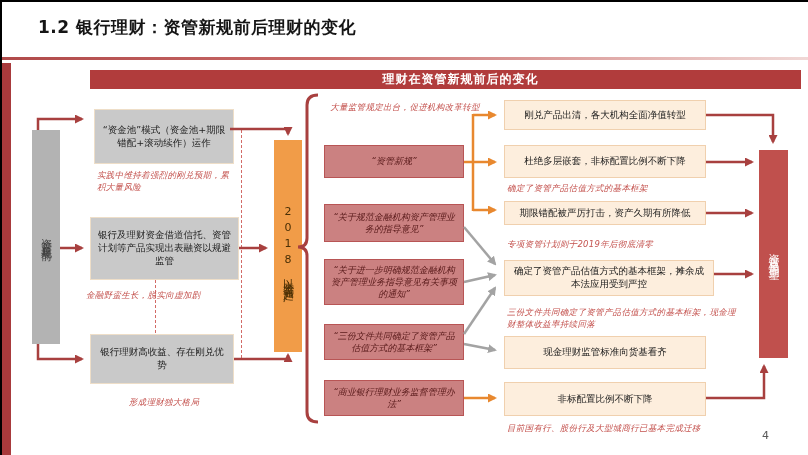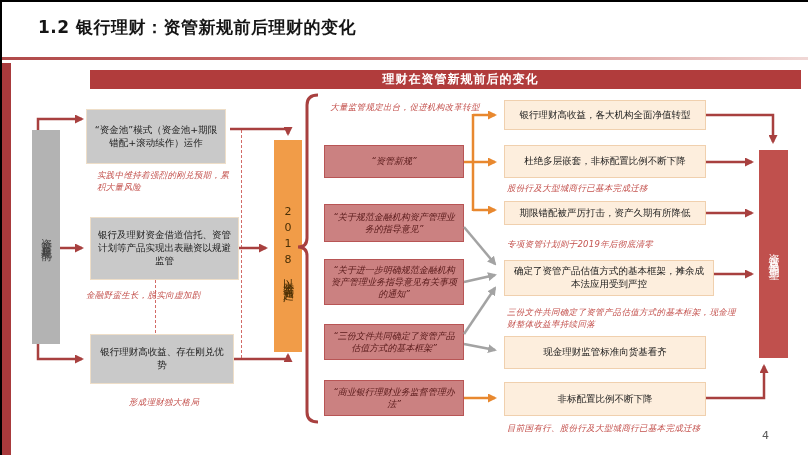--- a/index.html
+++ b/index.html
@@ -55,41 +55,41 @@
 
   <div class="abs" id="banner" style="background:#b13c3c">理财在资管新规前后的变化</div>
 
   <div class="abs vbar" id="axis-before">资管新规前</div>
   <div class="abs vbar" id="axis-timeline">2018以来监管趋严</div>
   <div class="abs vbar" id="axis-after">资管格局重塑</div>
 
   <div class="abs dash" style="left:239px;top:128px;height:228px;"></div>
   <div class="abs dash" style="left:153px;top:278px;height:53px;"></div>
 
-  <div class="abs box gbox" style="left:84px;top:107px;width:140px;height:55px;">“资金池”模式（资金池+期限错配+滚动续作）运作</div>
+  <div class="abs box gbox" style="left:92px;top:107px;width:140px;height:55px;">“资金池”模式（资金池+期限错配+滚动续作）运作</div>
   <div class="abs note" style="left:95px;top:167px;width:140px;text-align:left;">实践中维持着强烈的刚兑预期，累积大量风险</div>
 
   <div class="abs box gbox" style="left:88px;top:215px;width:149px;height:63px;">银行及理财资金借道信托、资管计划等产品实现出表融资以规避监管</div>
   <div class="abs note" style="left:84px;top:287px;width:160px;text-align:left;">金融野蛮生长，脱实向虚加剧</div>
 
   <div class="abs box gbox" style="left:88px;top:332px;width:144px;height:50px;">银行理财高收益、存在刚兑优势</div>
   <div class="abs note" style="left:92px;top:394px;width:140px;text-align:center;">形成理财独大格局</div>
 
   <div class="abs note" style="left:328px;top:99px;width:150px;text-align:center;">大量监管规定出台，促进机构改革转型</div>
 
   <div class="abs box pbox" style="left:322px;top:143px;width:140px;height:33px;">“资管新规”</div>
   <div class="abs box pbox" style="left:322px;top:202px;width:140px;height:38px;">“关于规范金融机构资产管理业务的指导意见”</div>
   <div class="abs box pbox" style="left:322px;top:257px;width:140px;height:46px;">“关于进一步明确规范金融机构资产管理业务指导意见有关事项的通知”</div>
   <div class="abs box pbox" style="left:322px;top:322px;width:140px;height:36px;">“三份文件共同确定了资管产品估值方式的基本框架”</div>
   <div class="abs box pbox" style="left:322px;top:378px;width:140px;height:36px;">“商业银行理财业务监督管理办法”</div>
 
-  <div class="abs box cbox" style="left:502px;top:98px;width:202px;height:30px;">银行理财高收益，各大机构全面净值转型</div>
+  <div class="abs box cbox" style="left:502px;top:98px;width:202px;height:30px;">刚兑产品出清，各大机构全面净值转型</div>
 
   <div class="abs box cbox" style="left:502px;top:143px;width:202px;height:33px;">杜绝多层嵌套，非标配置比例不断下降</div>
-  <div class="abs note" style="left:505px;top:180px;width:210px;text-align:left;">股份行及大型城商行已基本完成迁移</div>
+  <div class="abs note" style="left:505px;top:180px;width:210px;text-align:left;">确定了资管产品估值方式的基本框架</div>
 
   <div class="abs box cbox" style="left:502px;top:199px;width:202px;height:24px;">期限错配被严厉打击，资产久期有所降低</div>
   <div class="abs note" style="left:505px;top:236px;width:210px;text-align:left;">专项资管计划则于2019年后彻底清零</div>
 
   <div class="abs note" style="left:505px;top:304px;width:235px;text-align:left;">三份文件共同确定了资管产品估值方式的基本框架，现金理财整体收益率持续回落</div>
   <div class="abs box cbox" style="left:502px;top:258px;width:210px;height:36px;">确定了资管产品估值方式的基本框架，摊余成本法应用受到严控</div>
 
   <div class="abs box cbox" style="left:502px;top:334px;width:202px;height:33px;">现金理财监管标准向货基看齐</div>
 
   <div class="abs box cbox" style="left:502px;top:380px;width:202px;height:34px;">非标配置比例不断下降</div>

